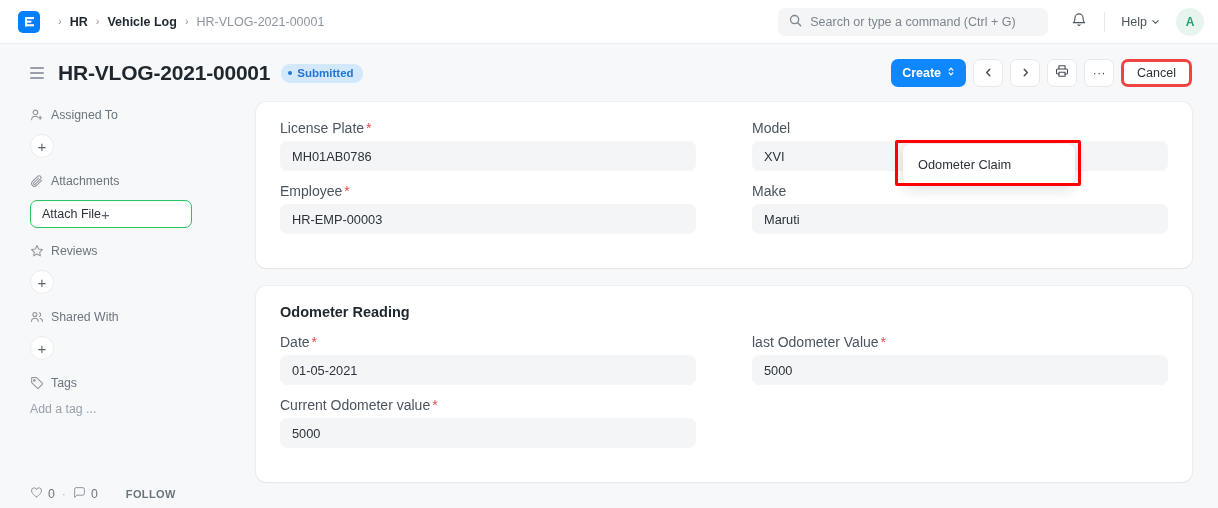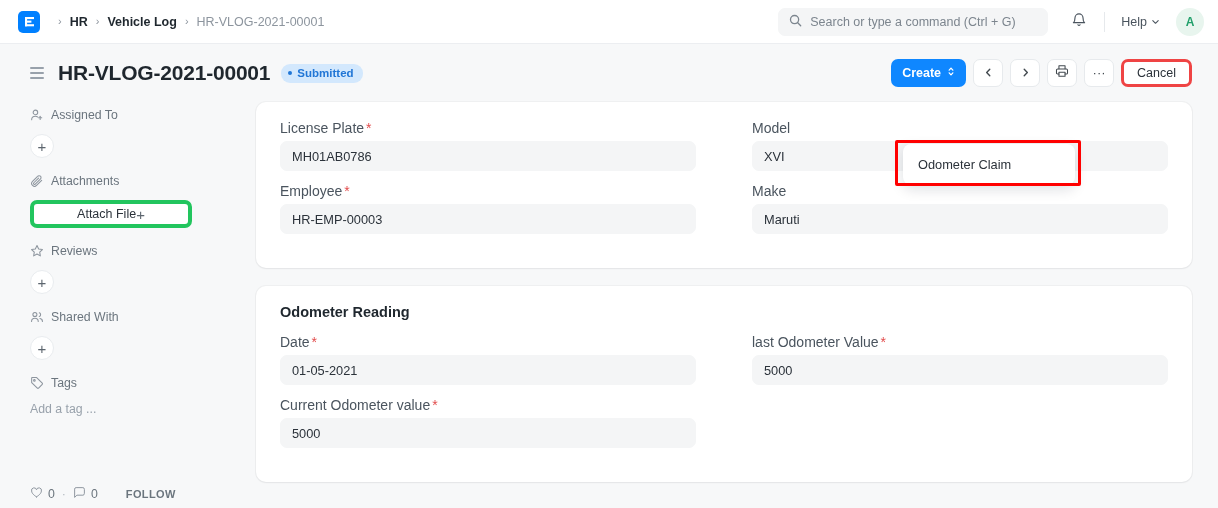--- a/index.html
+++ b/index.html
@@ -160,23 +160,23 @@
   .side-head svg { flex: 0 0 auto; }
   .add-circle {
     width: 24px; height: 24px; border-radius: 50%;
     background: #ffffff; border: 1px solid #e9ecef;
     display: flex; align-items: center; justify-content: center;
     color: #5c656e; font-size: 15px; line-height: 1;
     cursor: pointer; margin-bottom: 16px;
   }
   .attach-btn {
     width: 162px; height: 28px;
-    background: #ffffff; border: 4px solid #22c55e;
+    background: #ffffff; border: 1px solid #22c55e;
     border-radius: 7px;
-    display: flex; align-items: center; justify-content: center;
+    display: flex; align-items: center; justify-content: flex-start;
     padding: 0 11px;
     font-size: 12.5px; color: #2b323a; cursor: pointer;
     margin-bottom: 16px;
   }
   .attach-btn .plus { font-size: 15px; color: #5c656e; }
   .tag-add { font-size: 12.3px; color: #98a1ab; cursor: pointer; margin-top: 2px; }
 
   .sidebar-footer {
     position: absolute; left: 30px; bottom: 6px;
     display: flex; align-items: center; font-size: 12.3px; color: #6b757e;

